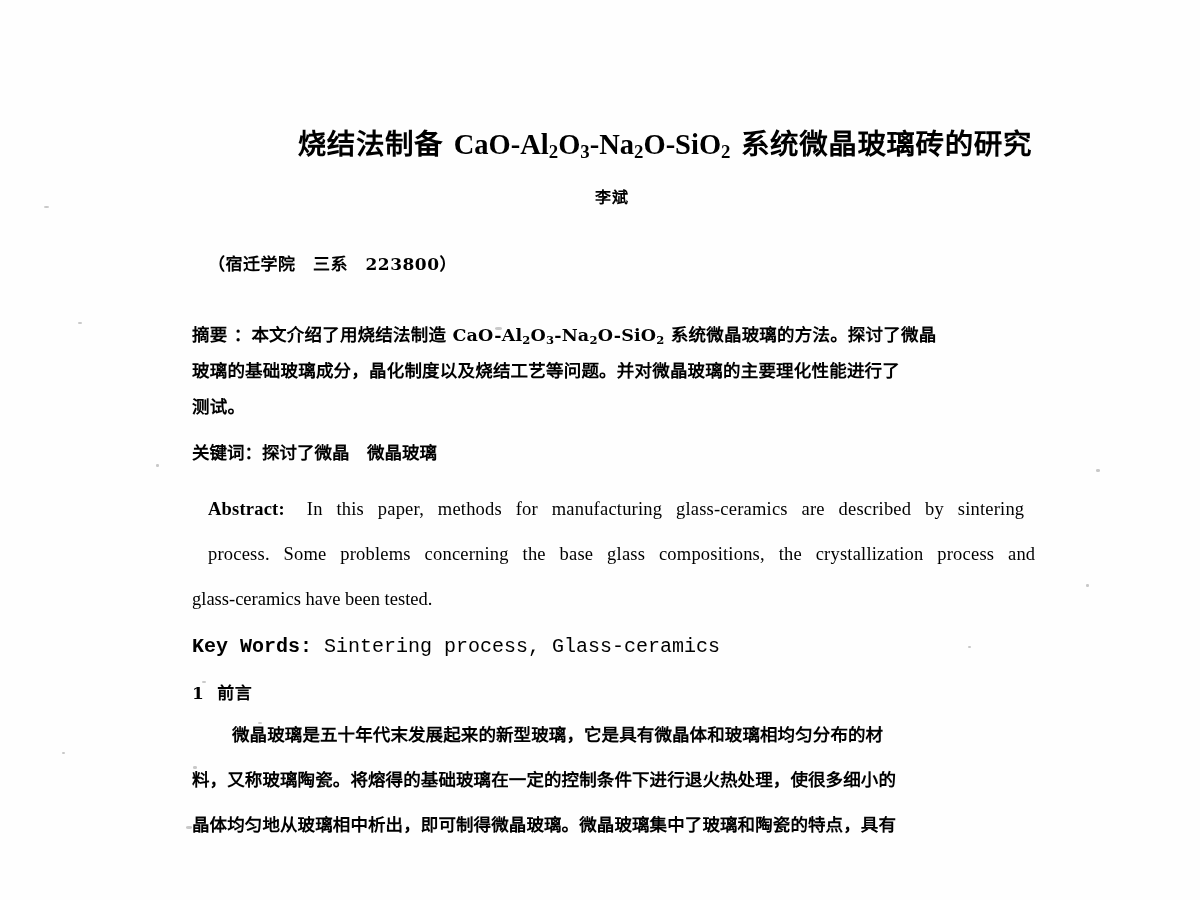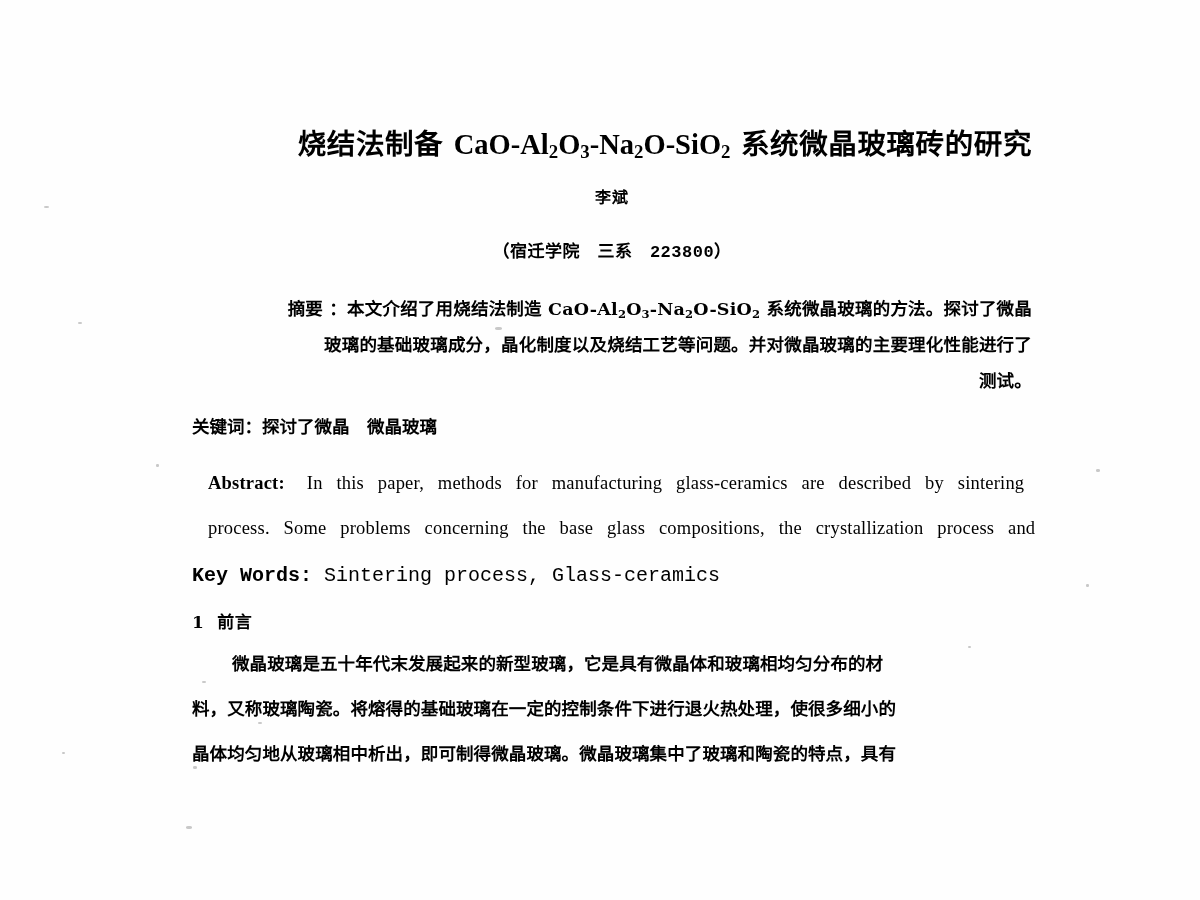--- a/index.html
+++ b/index.html
@@ -66,40 +66,37 @@
   .author {
     margin: 0;
     padding-top: 22px;
     text-align: center;
     font-weight: 700;
     font-size: 16px;
     letter-spacing: 1px;
   }
 
   .affiliation {
-    margin: 3px;
+    margin: 16px;
     padding-top: 26px;
-    text-align: center;
     font-weight: 700;
     font-size: 17px;
     letter-spacing: .5px;
-    font-family: Liberation Mono, monospace;
   }
 
   
   .cn-block {
     padding-top: 26px;
   }
   .cn-line {
     font-weight: 700;
     font-size: 17.5px;
     line-height: 36px;
     letter-spacing: .2px;
     white-space: nowrap;
-    text-align: right;
   }
   .lbl {
     font-weight: 700;
   }
   .kw-line {
     font-weight: 700;
     font-size: 17.5px;
     line-height: 36px;
     padding-top: 10px;
     white-space: nowrap;
@@ -186,20 +183,21 @@
       <div class="cn-line"><span class="lbl">摘要 ：</span><span>本文介绍了用烧结法制造 </span><span class="formula"><span>CaO</span><span>-Al</span><sub>2</sub><span>O</span><sub>3</sub><span>-Na</span><sub>2</sub><span>O</span><span>-SiO</span><sub>2</sub></span><span> 系统微晶玻璃的方法。探讨了微晶</span></div>
       <div class="cn-line">玻璃的基础玻璃成分，晶化制度以及烧结工艺等问题。并对微晶玻璃的主要理化性能进行了</div>
       <div class="cn-line">测试。</div>
     </div>
 
     <div class="kw-line"><span class="lbl">关键词：</span><span>探讨了微晶　微晶玻璃</span></div>
 
     <div class="en-block">
       <div class="en-line spread"><b>Abstract:</b><span class="gap-sm"></span><span>In this paper, methods for manufacturing glass-ceramics are described by sintering</span></div>
       <div class="en-line spread">process. Some problems concerning the base glass compositions, the crystallization process and</div>
+      <div class="en-line">glass-ceramics have been tested.</div>
     </div>
 
     <div class="kw-en"><b>Key Words:</b>&nbsp;<span>Sintering process, Glass-ceramics</span></div>
 
     <div class="section-head"><span>1</span>&nbsp;&nbsp;<span>前言</span></div>
 
     <div class="body-p">
       <div class="body-line"><span class="indent"></span><span>微晶玻璃是五十年代末发展起来的新型玻璃，它是具有微晶体和玻璃相均匀分布的材</span></div>
       <div class="body-line">料，又称玻璃陶瓷。将熔得的基础玻璃在一定的控制条件下进行退火热处理，使很多细小的</div>
       <div class="body-line">晶体均匀地从玻璃相中析出，即可制得微晶玻璃。微晶玻璃集中了玻璃和陶瓷的特点，具有</div>

